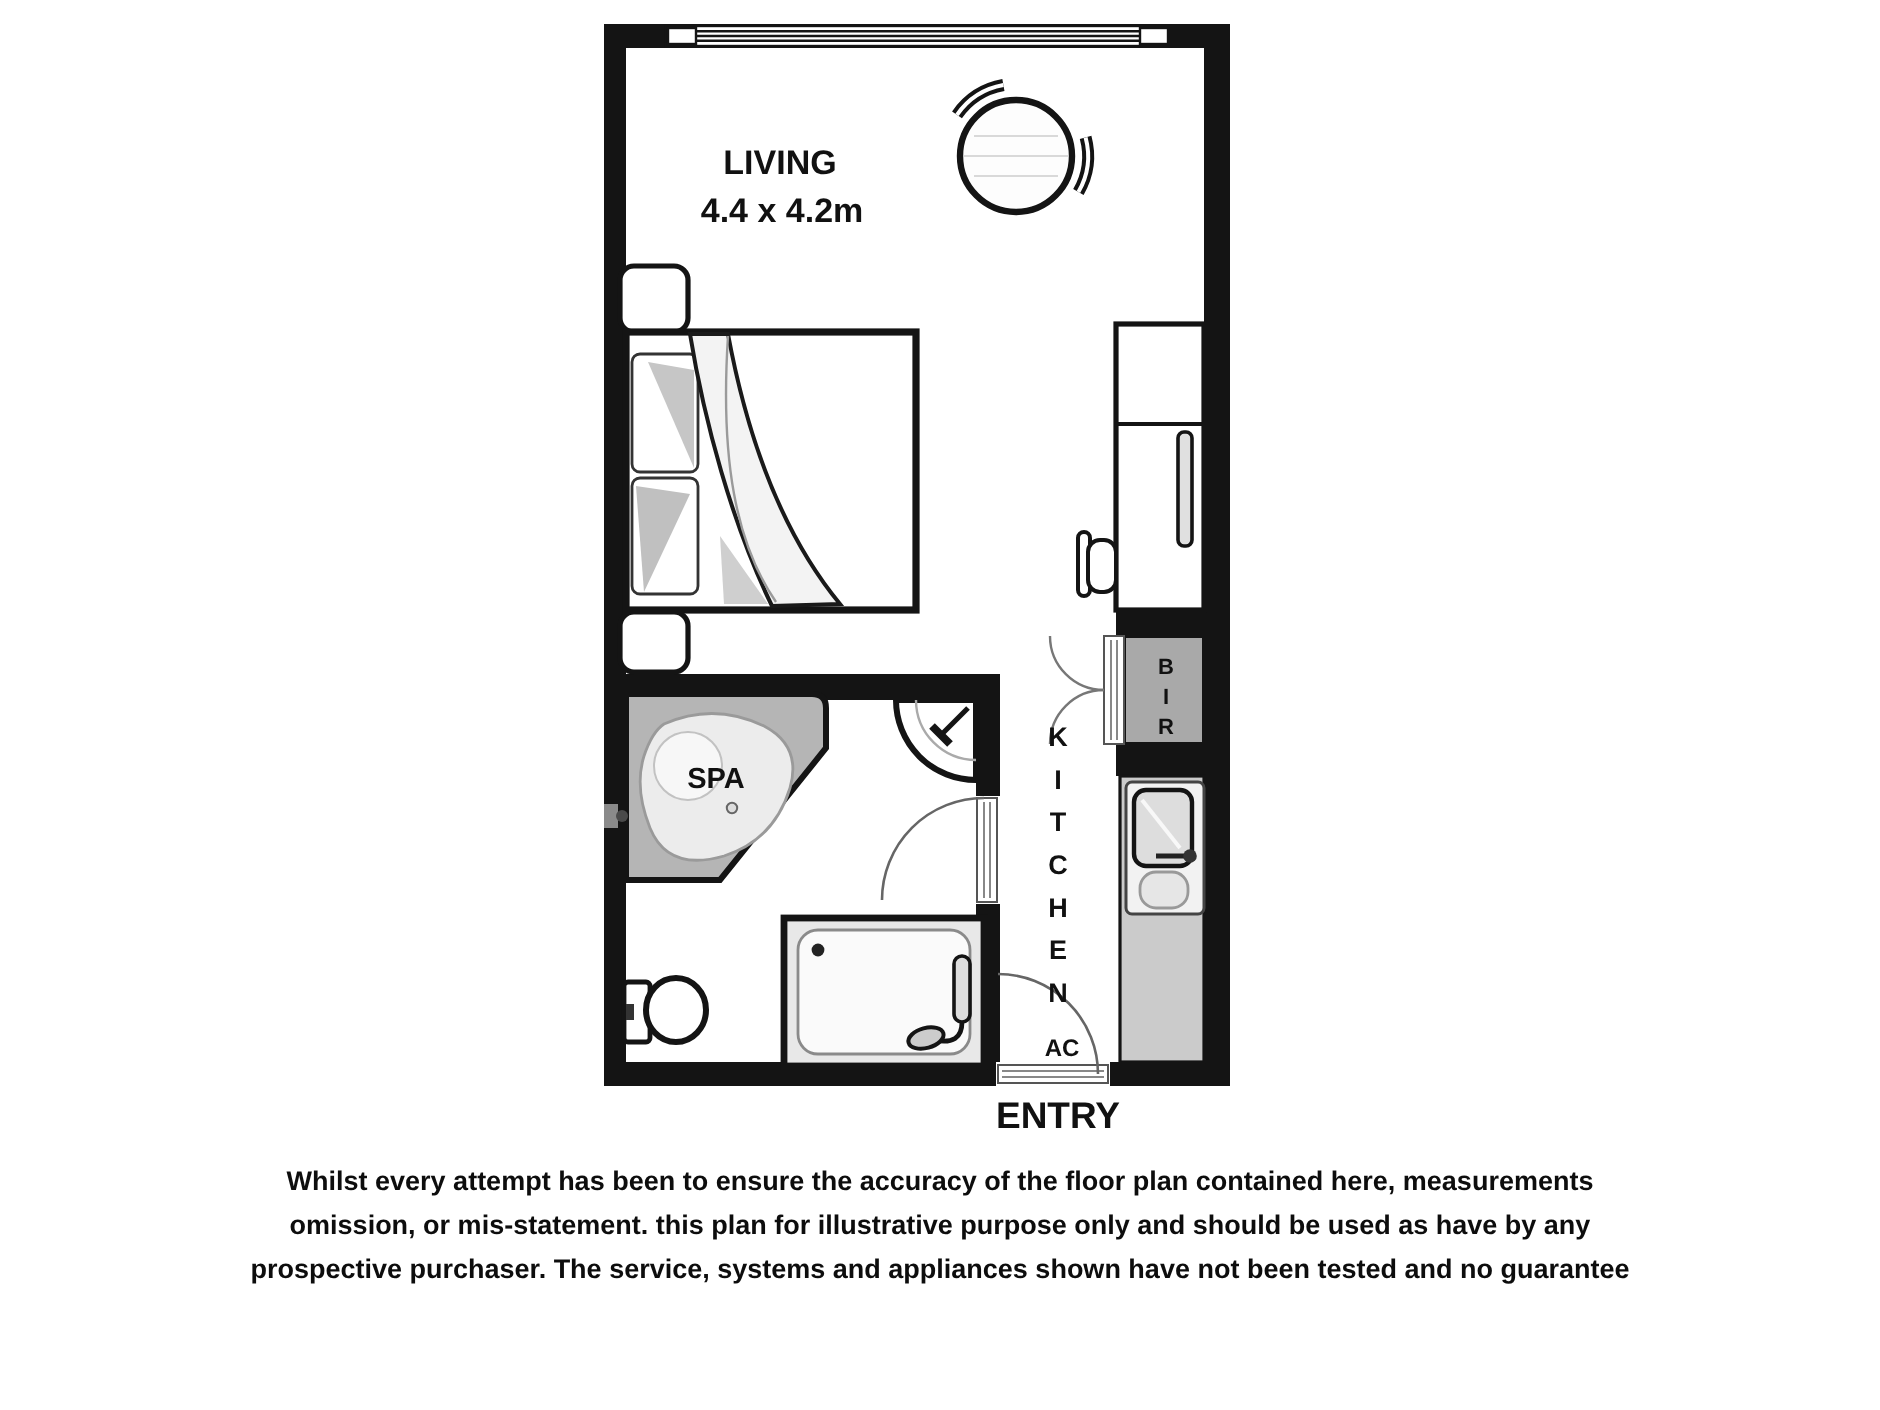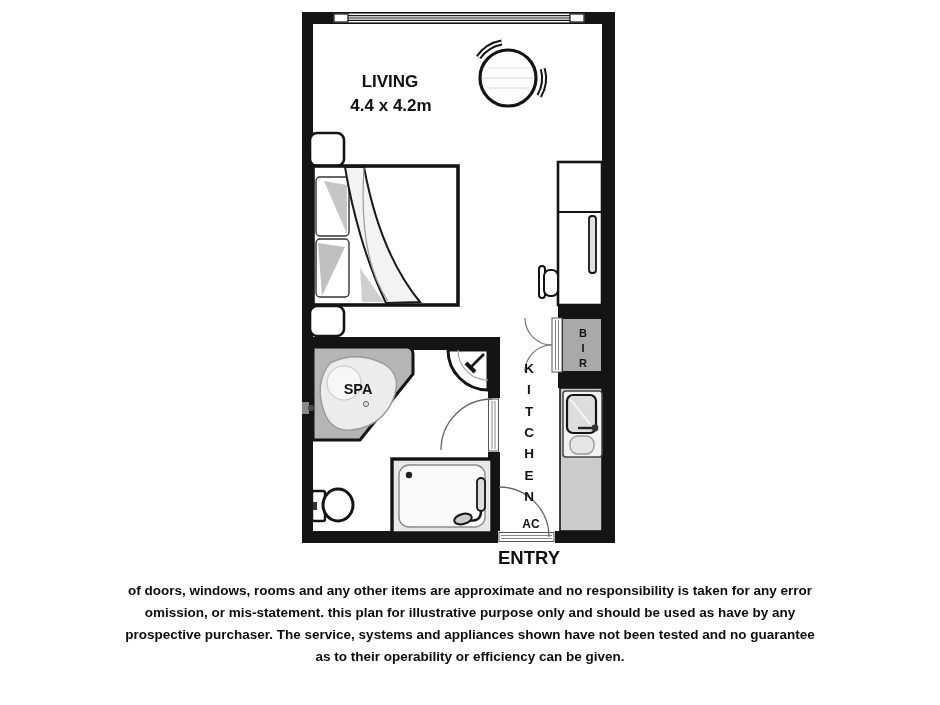--- a/index.html
+++ b/index.html
@@ -144,17 +144,16 @@
     <text x="529" y="458.3" text-anchor="middle" class="plan-label" font-size="13.5">H</text>
     <text x="529" y="479.7" text-anchor="middle" class="plan-label" font-size="13.5">E</text>
     <text x="529" y="501" text-anchor="middle" class="plan-label" font-size="13.5">N</text>
   </g>
 
   <text x="531" y="528" text-anchor="middle" class="plan-label" font-size="12">AC</text>
   <text x="529" y="564" text-anchor="middle" class="plan-label" font-size="18.5">ENTRY</text>
 </svg>
 
 <div class="disclaimer">
-  <p>of doors, windows, rooms and any other items are approximate and no responsibility is taken for any error</p>
+  <p>Whilst every attempt has been to ensure the accuracy of the floor plan contained here, measurements</p>
   <p>omission, or mis-statement. this plan for illustrative purpose only and should be used as have by any</p>
   <p>prospective purchaser. The service, systems and appliances shown have not been tested and no guarantee</p>
-  <p>as to their operability or efficiency can be given.</p>
 </div>
 
 </body></html>

